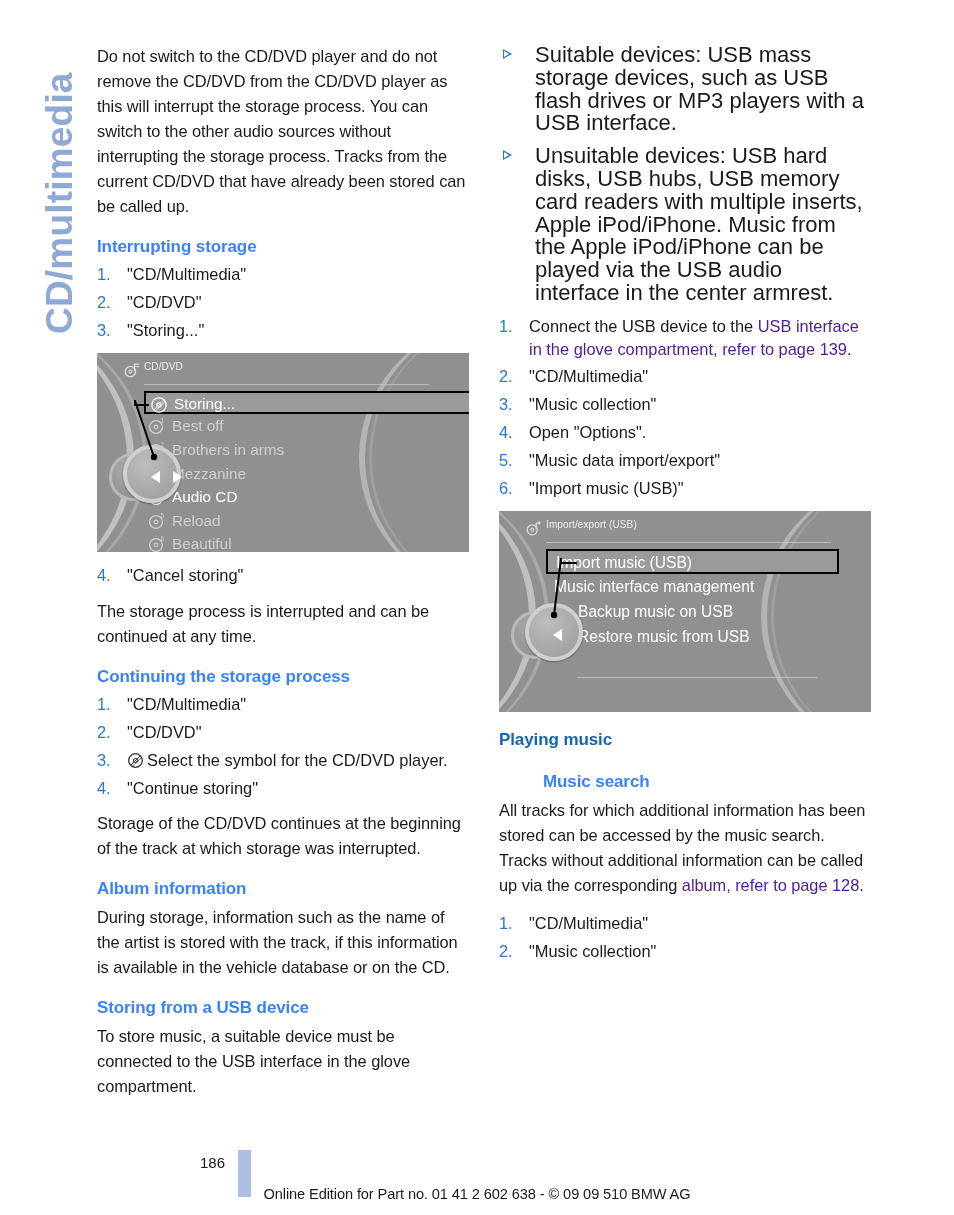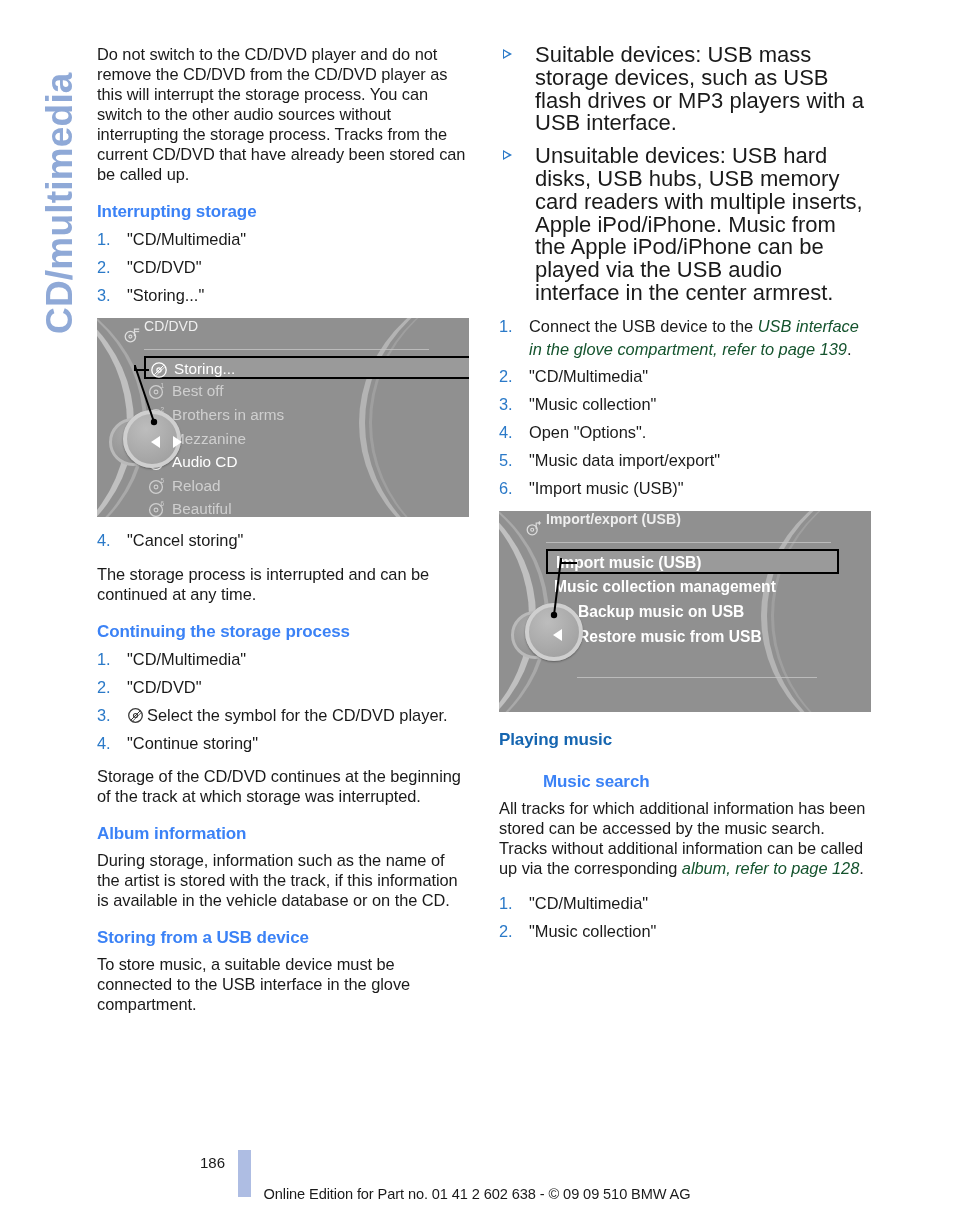--- a/index.html
+++ b/index.html
@@ -44,21 +44,21 @@
     position: absolute;
     top: 44px;
     width: 372px;
   }
   .col-left  { left: 97px; }
   .col-right { left: 499px; }
 
   p.body {
     margin: 0 0 14px 0;
     font-size: 16.4px;
-    line-height: 20px;
+    line-height: 25px;
     letter-spacing: -0.05px;
   }
 
   h2.head-main {
     margin: 18px 0 22px 0;
     font-size: 17px;
     font-weight: bold;
     color: #1565b0;
     letter-spacing: -0.1px;
   }
@@ -122,44 +122,43 @@
     left: -8px;
     top: -3.2px;
     width: 0;
     height: 0;
     border-top: 3.2px solid transparent;
     border-bottom: 3.2px solid transparent;
     border-left: 5.2px solid #ffffff;
   }
 
   a.doclink, .doclink {
-    color: #14532d;
+    color: #4c1d95;
     text-decoration: none;
-    font-style: italic;
   }
 
   
   .cd-glyph {
     display: inline-block;
     width: 17px;
     height: 17px;
     vertical-align: -3px;
     margin-right: 3px;
   }
 
   
   .idrive {
     position: relative;
     width: 372px;
     height: 199px;
     margin: 8px 0 12px 0;
     background: #909090;
     overflow: hidden;
   }
-  .idrive.right { height: 201px; font-weight: bold; }
+  .idrive.right { height: 201px; }
 
   
   .arc {
     position: absolute;
     top: -40px;
     height: 300px;
     border-radius: 50%/50%;
     pointer-events: none;
   }
   .arc1 {
@@ -183,22 +182,22 @@
   .arc4 {
     left: 272px; width: 150px; height: 290px;
     border-left: 3px solid #aaaaaa;
     border-radius: 100% 0 0 100% / 50% 0 0 50%;
     opacity: .6;
   }
 
   .idrive-title {
     position: absolute;
     left: 47px;
-    top: 0;
-    font-size: 14px;
+    top: 8px;
+    font-size: 10px;
     color: #efefef;
     letter-spacing: .1px;
     white-space: nowrap;
   }
   .idrive-title-icon {
     position: absolute;
     left: 27px;
     top: 9px;
     width: 16px;
     height: 15px;
@@ -545,21 +544,21 @@
       </svg>
     </span>
     <div class="idrive-title">Import/export (USB)</div>
     <div class="idrive-rule"></div>
 
     <div class="menu menu-r">
       <div class="menu-item selected">
         <span>Import music (USB)</span>
       </div>
       <div class="menu-item bright">
-        <span>Music collection management</span>
+        <span>Music interface management</span>
       </div>
       <div class="menu-item bright indent1">
         <span>Backup music on USB</span>
       </div>
       <div class="menu-item bright indent2">
         <span>Restore music from USB</span>
       </div>
     </div>
     <div class="idrive-rule bottom"></div>
 

